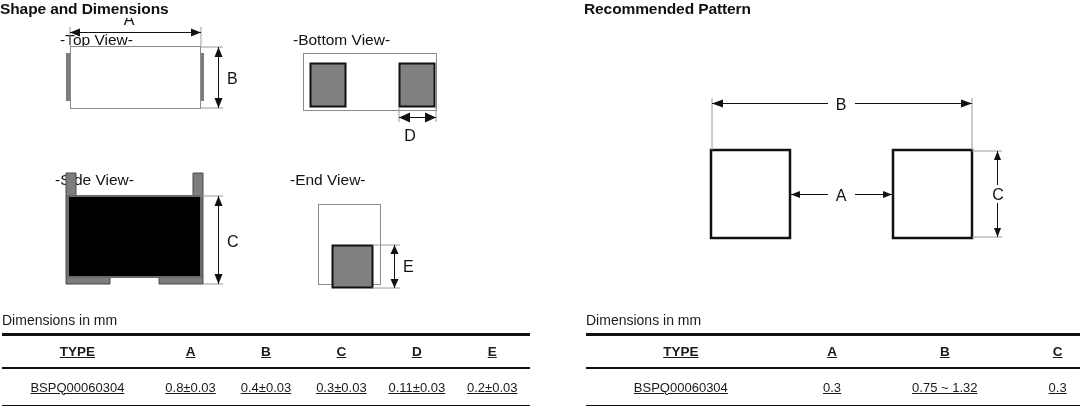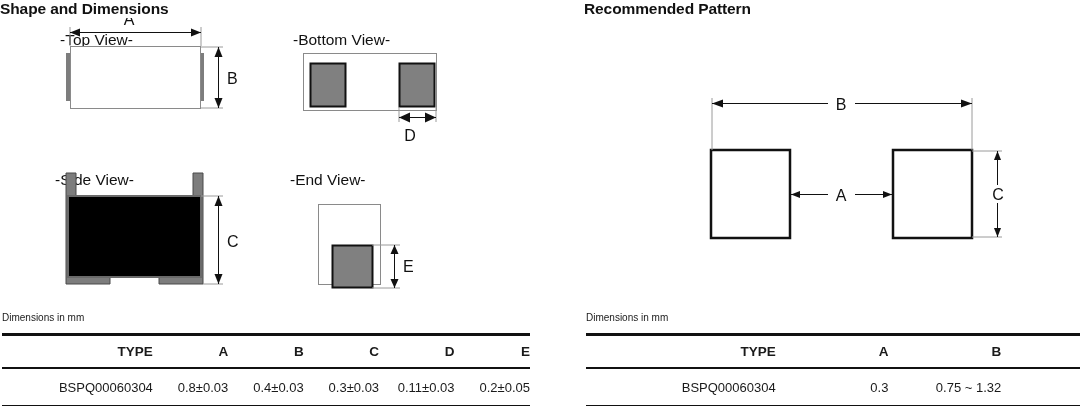--- a/index.html
+++ b/index.html
@@ -46,41 +46,42 @@
     left: 0;
     top: 18px;
     width: 540px;
     height: 290px;
   }
 
   .dims-note {
     position: absolute;
     left: 2px;
     top: 312px;
-    font-size: 10px;
+    font-size: 14px;
     color: #1a1a1a;
     white-space: nowrap;
   }
 
   table.spec {
     position: absolute;
     left: 2px;
     top: 333px;
     width: 528px;
     border-collapse: collapse;
     font-size: 13px;
   }
   table.spec th,
   table.spec td {
     padding: 0;
     height: 31px;
-    text-align: right;
+    text-align: center;
     vertical-align: middle;
     font-weight: normal;
     white-space: nowrap;
+    text-decoration: underline;
   }
   table.spec thead th {
     font-weight: bold;
     font-size: 13.5px;
     border-top: 3px solid #111111;
     border-bottom: 2px solid #111111;
   }
   table.spec tbody td {
     border-bottom: 1.5px solid #111111;
     height: 36px;
@@ -202,21 +203,21 @@
           <th class="lt-c">E</th>
         </tr>
       </thead>
       <tbody>
         <tr>
           <td>BSPQ00060304</td>
           <td>0.8±0.03</td>
           <td>0.4±0.03</td>
           <td>0.3±0.03</td>
           <td>0.11±0.03</td>
-          <td>0.2±0.05</td>
+          <td>0.2±0.03</td>
         </tr>
       </tbody>
     </table>
   </div>
 
   <div class="panel panel-right">
 
     <div class="section-title">Recommended Pattern</div>
 
     <div class="drawings">

